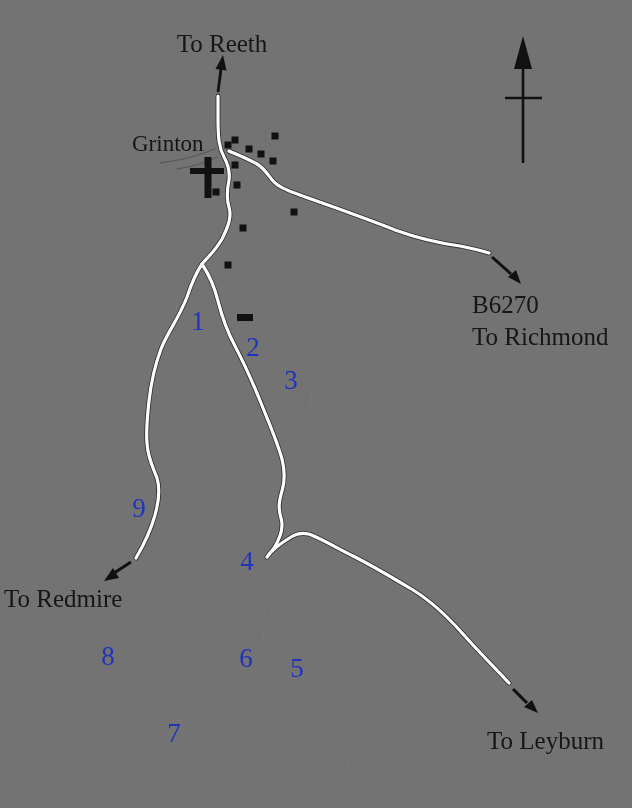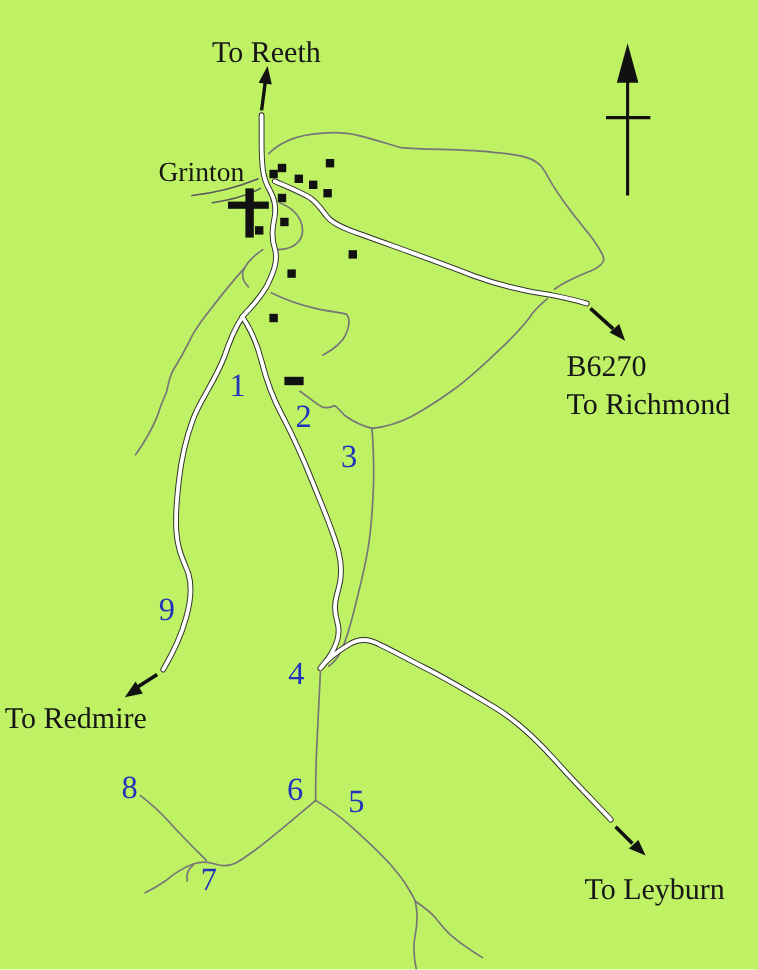--- a/index.html
+++ b/index.html
@@ -1,16 +1,16 @@
 <!DOCTYPE html>
 <html><head>
 <meta charset="utf-8">
 <style>
   html,body{margin:0;padding:0;background:#ffffff;}
-  .page{position:relative;width:632px;height:808px;background:#bef264;overflow:hidden;}
+  .page{position:relative;width:632px;height:808px;background:#737373;overflow:hidden;}
   svg{display:block;}
   svg text{font-family:"Liberation Serif","DejaVu Serif",serif;}
   .place-label{font-size:25px;fill:#161616;}
   .place-label.small{font-size:23px;}
   .waypoint-label{font-size:27px;}
   .road-casing{fill:none;stroke:#2e2e2e;stroke-width:4.8;stroke-linecap:round;stroke-linejoin:round;}
   .road-fill{fill:none;stroke:#ffffff;stroke-width:3.2;stroke-linecap:round;stroke-linejoin:round;}
   .boundary{fill:none;stroke:#767676;stroke-width:1.4;stroke-linecap:round;stroke-linejoin:round;}
   .lane{fill:none;stroke:#5a5a5a;stroke-width:1.3;stroke-linecap:round;}
   .arrow-shaft{stroke:#111111;fill:none;}

